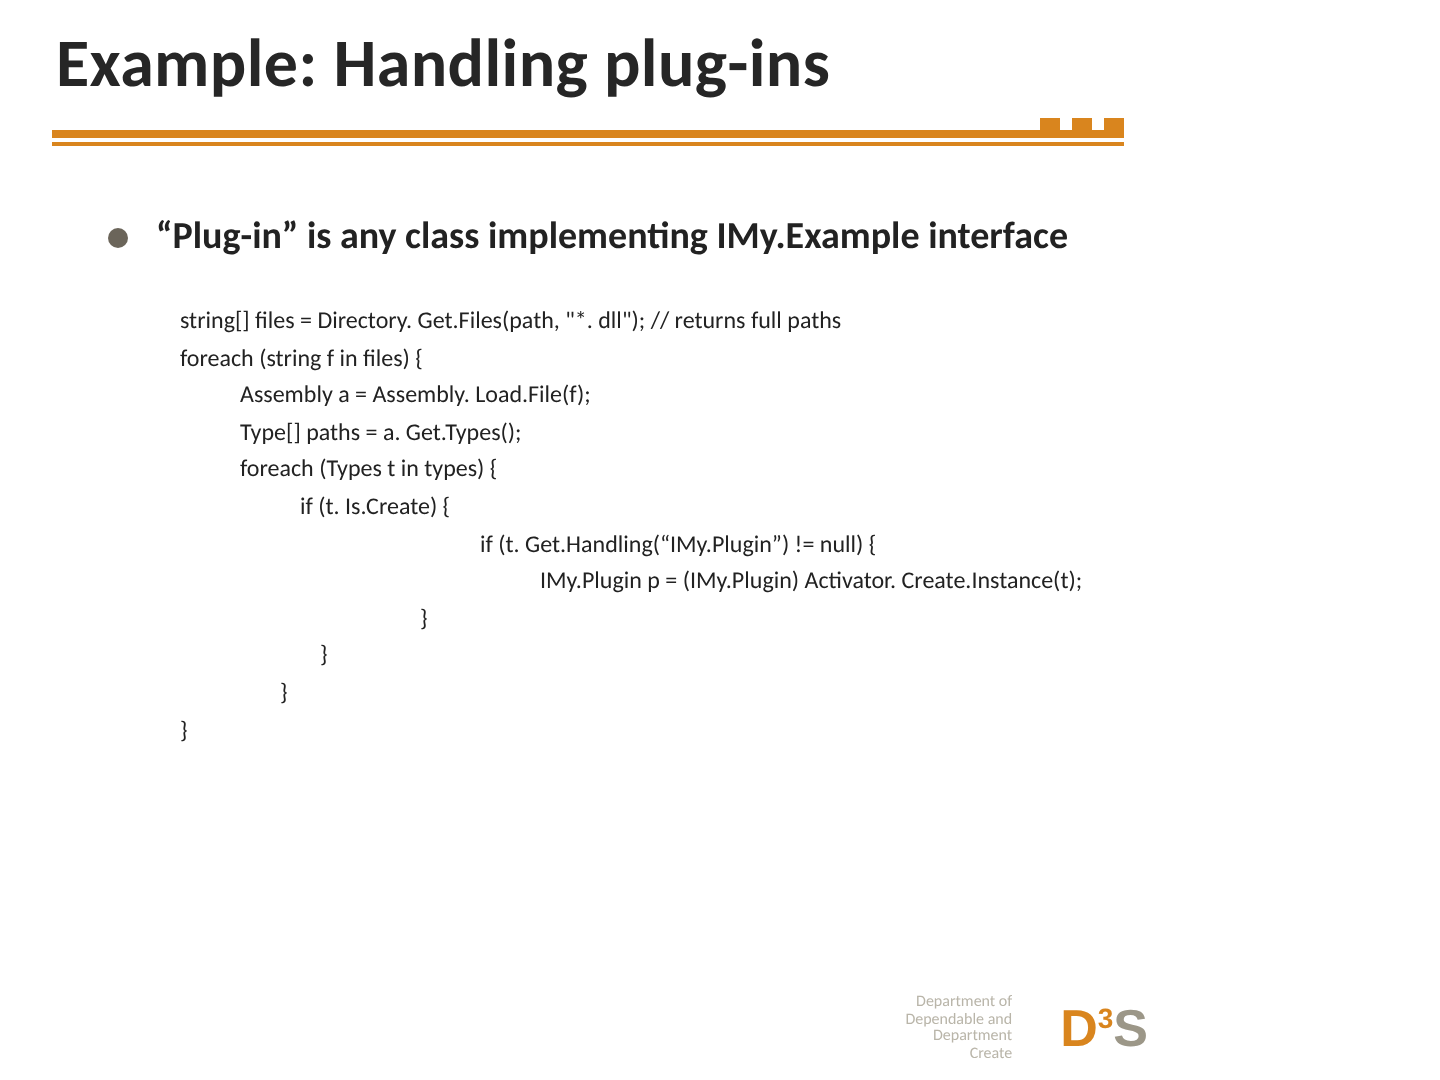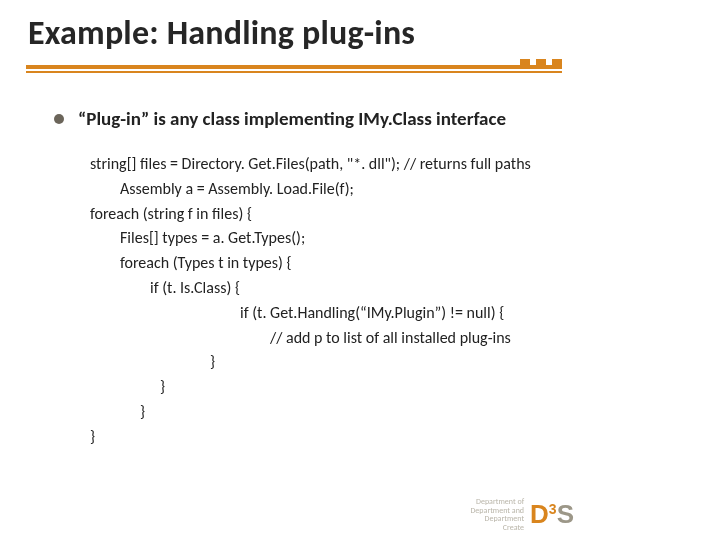--- a/index.html
+++ b/index.html
@@ -9,30 +9,30 @@
   .title { font-size: 34px; font-weight: 700; color: #262626; letter-spacing: 0.2px; }
   .rule-stack { position: relative; margin-top: 6px; }
   .rule1 { border-bottom: 4px solid #d9851e; margin: 0 26px 0 26px; }
   .rule2 { border-bottom: 2px solid #d9851e; margin: 2px 26px 0 26px; }
   .dots { position: absolute; right: 26px; top: -6px; display: flex; gap: 6px; }
   .dot { width: 10px; height: 10px; background: #d9851e; }
   .content { padding: 34px 38px 0 54px; }
   .bullet-row { display: flex; align-items: flex-start; gap: 14px; margin-bottom: 22px; }
   .bullet-dot { width: 10px; height: 10px; background: #6b655a; border-radius: 50%; margin-top: 7px; flex-shrink: 0; }
   .bullet-text { font-size: 19px; font-weight: 700; color: #222; }
-  .code-block { margin-left: 36px; font-size: 16px; line-height: 1.55; color: #222; font-family: Calibri, Arial, sans-serif; }
+  .code-block { margin-left: 36px; font-size: 12px; line-height: 1.55; color: #222; font-family: Calibri, Arial, sans-serif; }
   .code-line { white-space: pre; }
   .i1 { padding-left: 30px; }
   .i2 { padding-left: 60px; }
   .i4 { padding-left: 150px; }
   .i5 { padding-left: 180px; }
   .i3b { padding-left: 120px; }
   .ix1 { padding-left: 70px; }
   .ix2 { padding-left: 50px; }
-  .footer { position: absolute; right: 14px; bottom: 8px; display: flex; align-items: center; gap: 6px; }
+  .footer { position: absolute; right: 14px; bottom: 8px; display: flex; align-items: center; gap: 24px; }
   .dept { text-align: right; font-size: 8px; color: #b9b5a9; line-height: 1.1; }
   .d3s-logo { display: flex; align-items: baseline; font-weight: 700; font-family: Arial, sans-serif; }
   .d3s-d { color: #d9851e; font-size: 26px; }
   .d3s-3 { color: #d9851e; font-size: 14px; position: relative; top: -9px; }
   .d3s-s { color: #9c9788; font-size: 26px; }
 </style>
 </head>
 <body>
 
 <div class="slide">
@@ -47,43 +47,43 @@
       <div class="dot"></div>
       <div class="dot"></div>
     </div>
     <div class="rule1"></div>
     <div class="rule2"></div>
   </div>
 
   <div class="content">
     <div class="bullet-row">
       <div class="bullet-dot"></div>
-      <div class="bullet-text">“Plug-in” is any class implementing IMy.Class interface</div>
+      <div class="bullet-text">“Plug-in” is any class implementing IMy.Example interface</div>
     </div>
 
     <div class="code-block">
       <div class="code-line">string[] files = Directory. Get.Files(path, "*. dll"); // returns full paths</div>
+      <div class="code-line">foreach (string f in files) {</div>
       <div class="code-line i1">Assembly a = Assembly. Load.File(f);</div>
-      <div class="code-line">foreach (string f in files) {</div>
-      <div class="code-line i1">Files[] types = a. Get.Types();</div>
+      <div class="code-line i1">Type[] paths = a. Get.Types();</div>
       <div class="code-line i1">foreach (Types t in types) {</div>
-      <div class="code-line i2">if (t. Is.Class) {</div>
+      <div class="code-line i2">if (t. Is.Create) {</div>
       <div class="code-line i4">if (t. Get.Handling(“IMy.Plugin”) != null) {</div>
-      <div class="code-line i5">// add p to list of all installed plug-ins</div>
+      <div class="code-line i5">IMy.Plugin p = (IMy.Plugin) Activator. Create.Instance(t);</div>
       <div class="code-line i3b">}</div>
       <div class="code-line ix1">}</div>
       <div class="code-line ix2">}</div>
       <div class="code-line">}</div>
     </div>
   </div>
 
   <div class="footer">
     <div class="dept">
       <div>Department of</div>
-      <div>Department and</div>
+      <div>Dependable and</div>
       <div>Department</div>
       <div>Create</div>
     </div>
     <div class="d3s-logo">
       <span class="d3s-d">D</span>
       <span class="d3s-3">3</span>
       <span class="d3s-s">S</span>
     </div>
   </div>
 

